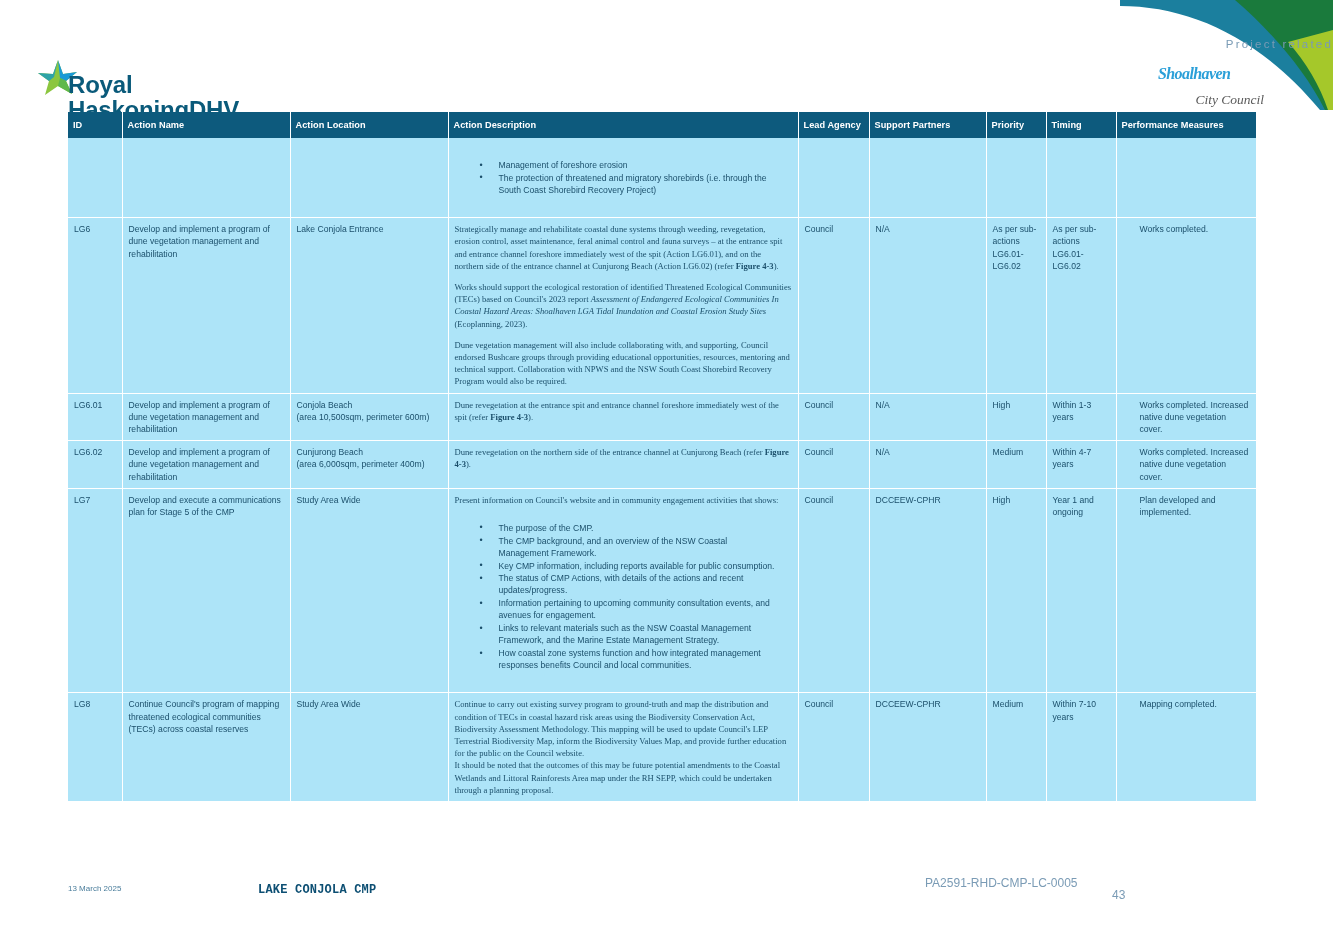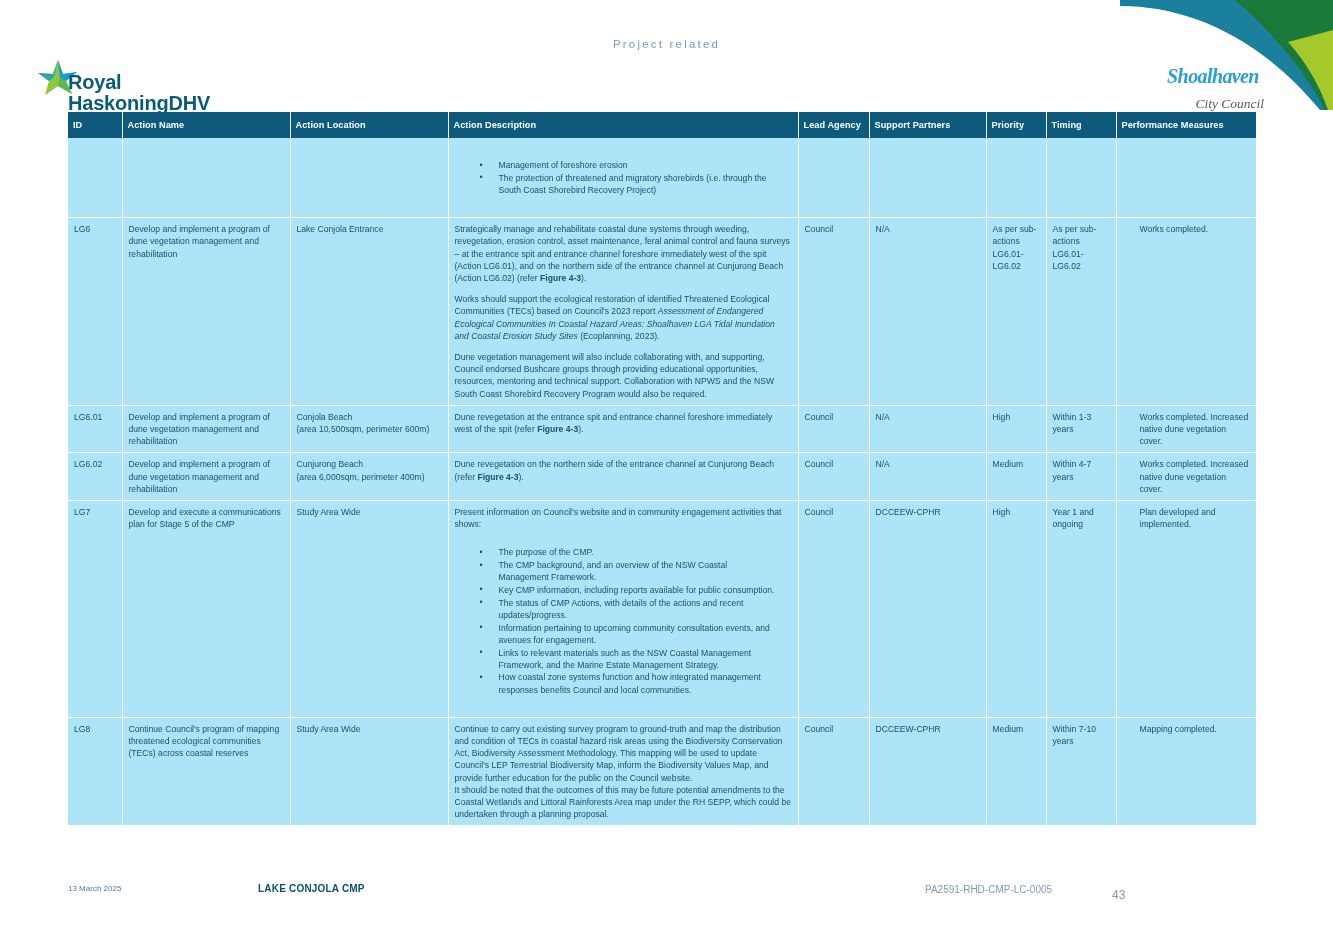--- a/index.html
+++ b/index.html
@@ -20,56 +20,56 @@
   #corner-deco {
     position: absolute; top: 0; right: 0;
     width: 213px; height: 110px;
     overflow: hidden;
     pointer-events: none;
   }
 
   
   #doc-header {
     position: absolute; top: 34px; left: 0; width: 1333px;
-    text-align: center;
+    text-align: right;
   }
   #doc-header .hdr-text {
     font-size: 11.5px;
     color: #7a9bb5;
     letter-spacing: 2.2px;
     font-family: "Liberation Sans", sans-serif;
   }
 
   
   #rhdhv-logo {
     position: absolute; left: 36px; top: 58px;
     width: 310px; height: 52px;
   }
   #rhdhv-logo .star { position: absolute; left: 0; top: 0; width: 44px; height: 44px; }
   #rhdhv-logo .wordmark {
     position: absolute; left: 32px; top: 14px;
-    font-size: 20px; font-weight: bold;
+    font-size: 24px; font-weight: bold;
     color: #0a5a7a; line-height: 1.06;
     letter-spacing: -0.2px;
     font-family: "Liberation Sans", sans-serif;
   }
   #rhdhv-logo .wordmark span { display: block; }
 
   
   #shoalhaven-logo {
     position: absolute; right: 65px; top: 66px;
     width: 110px; height: 36px;
   }
   #shoalhaven-logo .sh-main {
     font-family: "Liberation Serif", serif;
     font-style: italic; font-weight: bold;
-    font-size: 20px; color: #2a9fd8;
+    font-size: 16px; color: #2a9fd8;
     letter-spacing: -0.6px;
     line-height: 1;
-    text-align: center;
+    text-align: left;
   }
   #shoalhaven-logo .sh-sub {
     font-family: "Liberation Serif", serif;
     font-style: italic;
     font-size: 13.5px; color: #5a5a5a;
     line-height: 1; margin-top: 11px;
     text-align: right; padding-right: 4px;
   }
 
   
@@ -101,21 +101,21 @@
     font-size: 8.6px;
     line-height: 1.42;
     padding: 5px 6px 5px 6px;
     border-right: 1.5px solid #ffffff;
     border-bottom: 1.5px solid #ffffff;
     vertical-align: top;
   }
   #actions-table tbody td:last-child { border-right: none; padding-left: 23px; }
   #actions-table tbody tr:last-child td { border-bottom: none; }
 
-  .cell-p { margin: 0 0 9px 0; }
+  .cell-p { margin: 0 0 9px 0; font-family: Liberation Serif, serif; }
   .cell-p:last-child { margin-bottom: 0; }
   .cell-p.tight { margin-bottom: 0; }
   .nowrap-line { display: block; }
 
   ul.cell-list {
     margin: 16px; padding: 0 0 0 0;
     list-style: none;
   }
   ul.cell-list li {
     position: relative;
@@ -137,26 +137,27 @@
   #doc-footer {
     position: absolute; left: 0; bottom: 0;
     width: 1214px; height: 70px;
   }
   #doc-footer .f-date {
     position: absolute; left: 68px; top: 12px;
     font-size: 8px; color: #4a7d9b;
   }
   #doc-footer .f-title {
     position: absolute; left: 258px; top: 11px;
-    font-size: 10px; font-weight: bold; color: #0d4f73;
+    font-size: 12px; font-weight: bold; color: #0d4f73;
     letter-spacing: 0.2px;
+    font-family: Liberation Mono, monospace;
   }
   #doc-footer .f-docid {
-    position: absolute; left: 925px; top: 12px;
-    font-size: 10px; color: #7a9bb5;
+    position: absolute; left: 925px; top: 4px;
+    font-size: 12px; color: #7a9bb5;
   }
   #doc-footer .f-page {
     position: absolute; left: 1112px; top: 16px;
     font-size: 12px; color: #7a9bb5;
   }
 </style>
 </head>
 <body>
 
 <div id="page">

